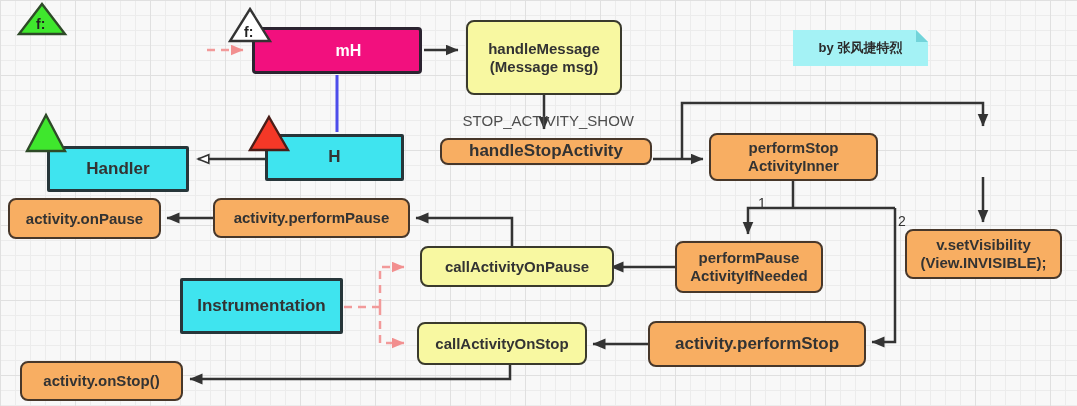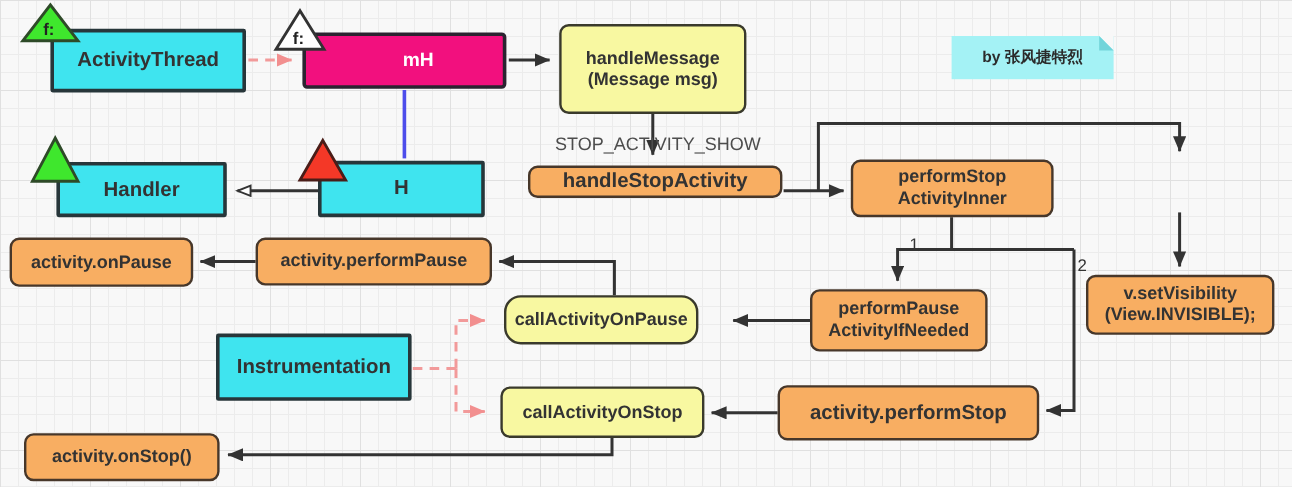--- a/index.html
+++ b/index.html
@@ -88,31 +88,28 @@
       <path d="M213,218 H167" marker-end="url(#arrow)"></path>
       <path d="M983,177 V222" marker-end="url(#arrow)"></path>
       <path d="M344,307 H380" stroke="#F29A9A" stroke-dasharray="8,6"></path>
       <path d="M380,307 V267 H404" stroke="#F29A9A" stroke-dasharray="8,6" marker-end="url(#arrowPink)"></path>
       <path d="M380,307 V343 H404" stroke="#F29A9A" stroke-dasharray="8,6" marker-end="url(#arrowPink)"></path>
       <path d="M648,344 H593" marker-end="url(#arrow)"></path>
       <path d="M510,365 V379 H190" marker-end="url(#arrow)"></path>
     </g>
   </svg>
 
-  <div class="node cyan" style="left:42px;top:24px;width:163px;height:53px;">
-    <span>ActivityThread</span>
-  </div>
   <div class="node magenta" style="left:252px;top:27px;width:170px;height:47px;">
     <span>mH</span>
   </div>
   <div class="node yellow" style="left:466px;top:20px;width:156px;height:75px;">
     <span>handleMessage</span>
     <span>(Message msg)</span>
   </div>
-  <div class="node cyan" style="left:47px;top:135px;width:142px;height:46px;text-align:right;">
+  <div class="node cyan" style="left:47px;top:146px;width:142px;height:46px;text-align:right;">
     <span>Handler</span>
   </div>
   <div class="node cyan" style="left:265px;top:134px;width:139px;height:47px;">
     <span>H</span>
   </div>
   <div class="node orange" style="left:440px;top:138px;width:212px;height:27px;font-size:17px;">
     <span>handleStopActivity</span>
   </div>
   <div class="node orange" style="left:709px;top:133px;width:169px;height:48px;">
     <span>performStop</span>
@@ -125,21 +122,21 @@
     <span>activity.performPause</span>
   </div>
   <div class="node orange" style="left:675px;top:241px;width:148px;height:52px;">
     <span>performPause</span>
     <span>ActivityIfNeeded</span>
   </div>
   <div class="node orange" style="left:905px;top:229px;width:157px;height:50px;">
     <span>v.setVisibility</span>
     <span>(View.INVISIBLE);</span>
   </div>
-  <div class="node yellow" style="left:420px;top:246px;width:162px;height:41px;border-radius:14px;">
+  <div class="node yellow" style="left:420px;top:246px;width:194px;height:41px;">
     <span>callActivityOnPause</span>
   </div>
   <div class="node cyan" style="left:180px;top:278px;width:163px;height:56px;">
     <span>Instrumentation</span>
   </div>
   <div class="node yellow" style="left:417px;top:322px;width:170px;height:43px;">
     <span>callActivityOnStop</span>
   </div>
   <div class="node orange" style="left:648px;top:321px;width:218px;height:46px;font-size:17px;">
     <span>activity.performStop</span>

